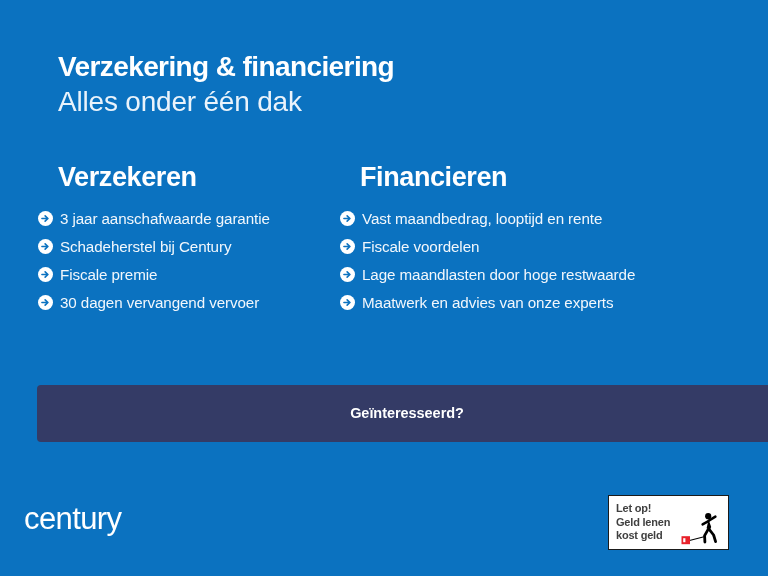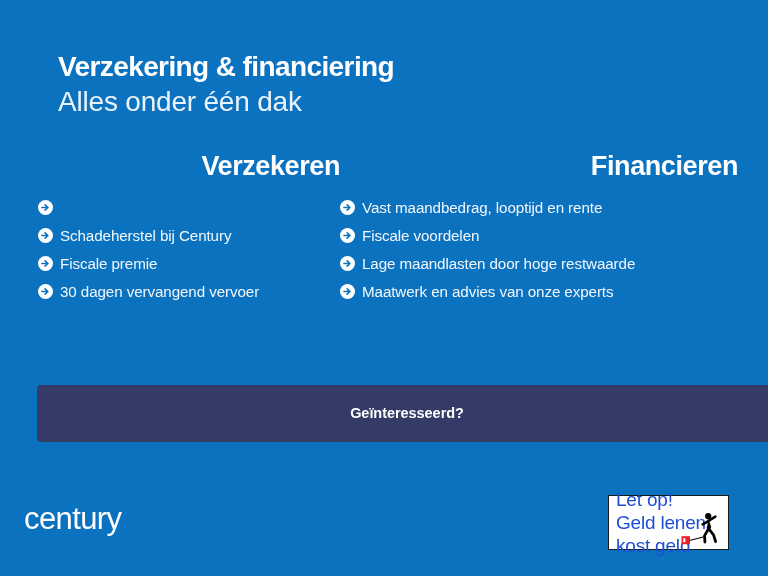--- a/index.html
+++ b/index.html
@@ -48,24 +48,23 @@
     color: #EAF3FB;
     letter-spacing: -0.2px;
     line-height: 1.1;
     white-space: nowrap;
   }
 
   
   .columns {
     position: absolute;
     left: 0;
-    top: 152px;
+    top: 163px;
     width: 768px;
     display: flex;
-    text-align: right;
   }
 
   .col {
     position: relative;
   }
 
   .col-left  { width: 340px; padding-left: 38px; }
   .col-right { width: 396px; padding-left: 373px; margin-left: -7px; }
 
   .col-right { padding-left: 0; margin-left: 0; width: 398px; }
@@ -164,23 +163,23 @@
     width: 121px;
     height: 55px;
     background: #FFFFFF;
     border: 1px solid #1a1a1a;
     display: flex;
     align-items: center;
     padding: 3px 5px 3px 7px;
   }
 
   .warning-lines {
-    font-size: 19px;
-    font-weight: normal;
-    color: #1d4ed8;
+    font-size: 11px;
+    font-weight: bold;
+    color: #404040;
     line-height: 1.22;
     letter-spacing: -0.2px;
     white-space: nowrap;
   }
 
   .warning-figure {
     position: absolute;
     right: 4px;
     bottom: 3px;
     width: 46px;
@@ -204,20 +203,21 @@
       <div class="col-heading">Verzekeren</div>
       <ul class="bullet-list">
 
         <li class="bullet-item">
           <span class="arrow-icon">
             <svg viewBox="0 0 16 16" aria-hidden="true">
               <circle cx="8" cy="8" r="8" fill="#FFFFFF"></circle>
               <path d="M4.2 8h6.1M7.6 5.2L10.6 8l-3 2.8" stroke="#0B72C0" stroke-width="1.7" stroke-linecap="round" stroke-linejoin="round" fill="none"></path>
             </svg>
           </span>
+          <span class="bullet-text">3 jaar aanschafwaarde garantie</span>
         </li>
 
         <li class="bullet-item">
           <span class="arrow-icon">
             <svg viewBox="0 0 16 16" aria-hidden="true">
               <circle cx="8" cy="8" r="8" fill="#FFFFFF"></circle>
               <path d="M4.2 8h6.1M7.6 5.2L10.6 8l-3 2.8" stroke="#0B72C0" stroke-width="1.7" stroke-linecap="round" stroke-linejoin="round" fill="none"></path>
             </svg>
           </span>
           <span class="bullet-text">Schadeherstel bij Century</span>

